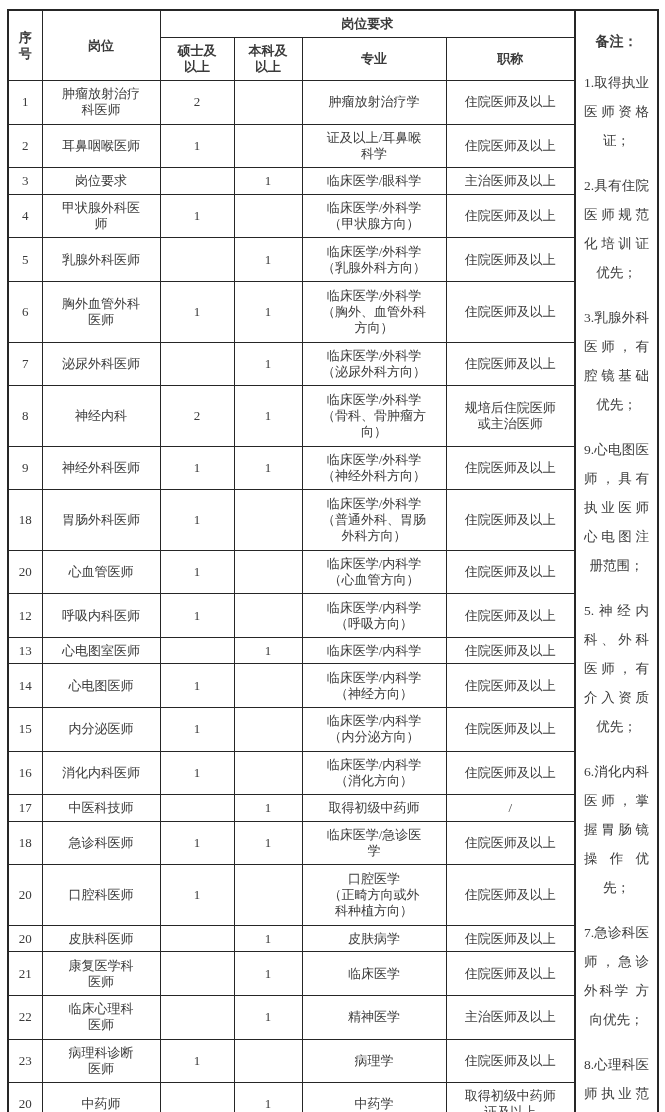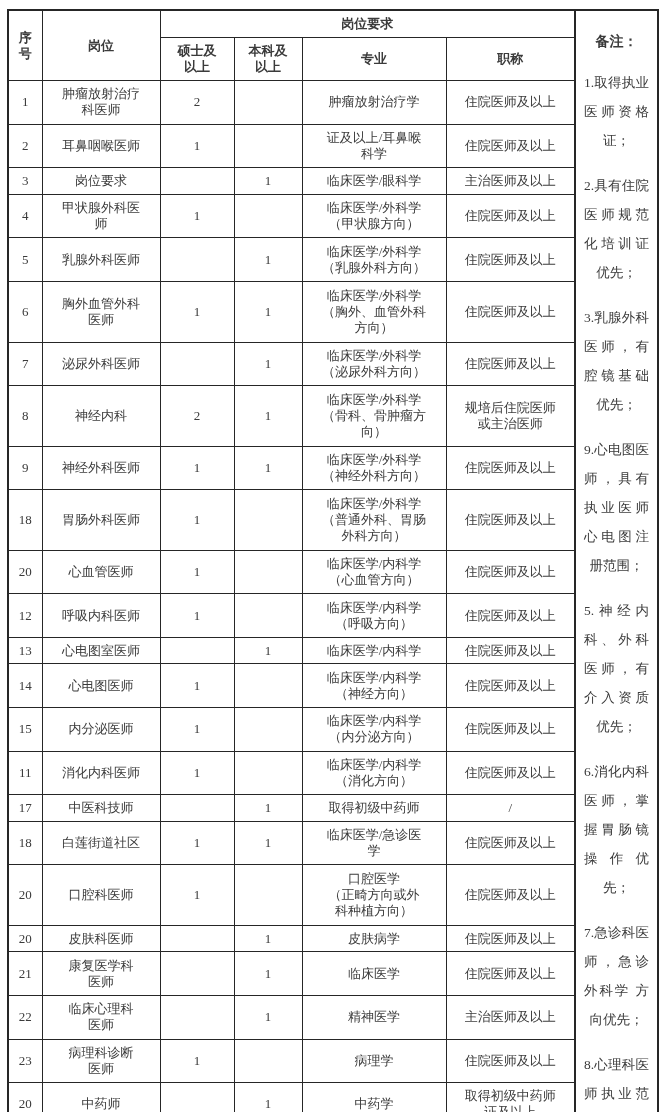--- a/index.html
+++ b/index.html
@@ -220,39 +220,39 @@
     <tr>
       <td>15</td>
       <td>内分泌医师</td>
       <td>1</td>
       <td></td>
       <td>临床医学/内科学
 （内分泌方向）</td>
       <td>住院医师及以上</td>
     </tr>
     <tr>
-      <td>11</td>
+      <td>16</td>
       <td>消化内科医师</td>
       <td>1</td>
       <td></td>
       <td>临床医学/内科学
 （消化方向）</td>
       <td>住院医师及以上</td>
     </tr>
     <tr>
       <td>17</td>
       <td>中医科技师</td>
       <td></td>
       <td>1</td>
       <td>取得初级中药师</td>
       <td>/</td>
     </tr>
     <tr>
       <td>18</td>
-      <td>白莲街道社区</td>
+      <td>急诊科医师</td>
       <td>1</td>
       <td>1</td>
       <td>临床医学/急诊医
 学</td>
       <td>住院医师及以上</td>
     </tr>
     <tr>
       <td>20</td>
       <td>口腔科医师</td>
       <td>1</td>

